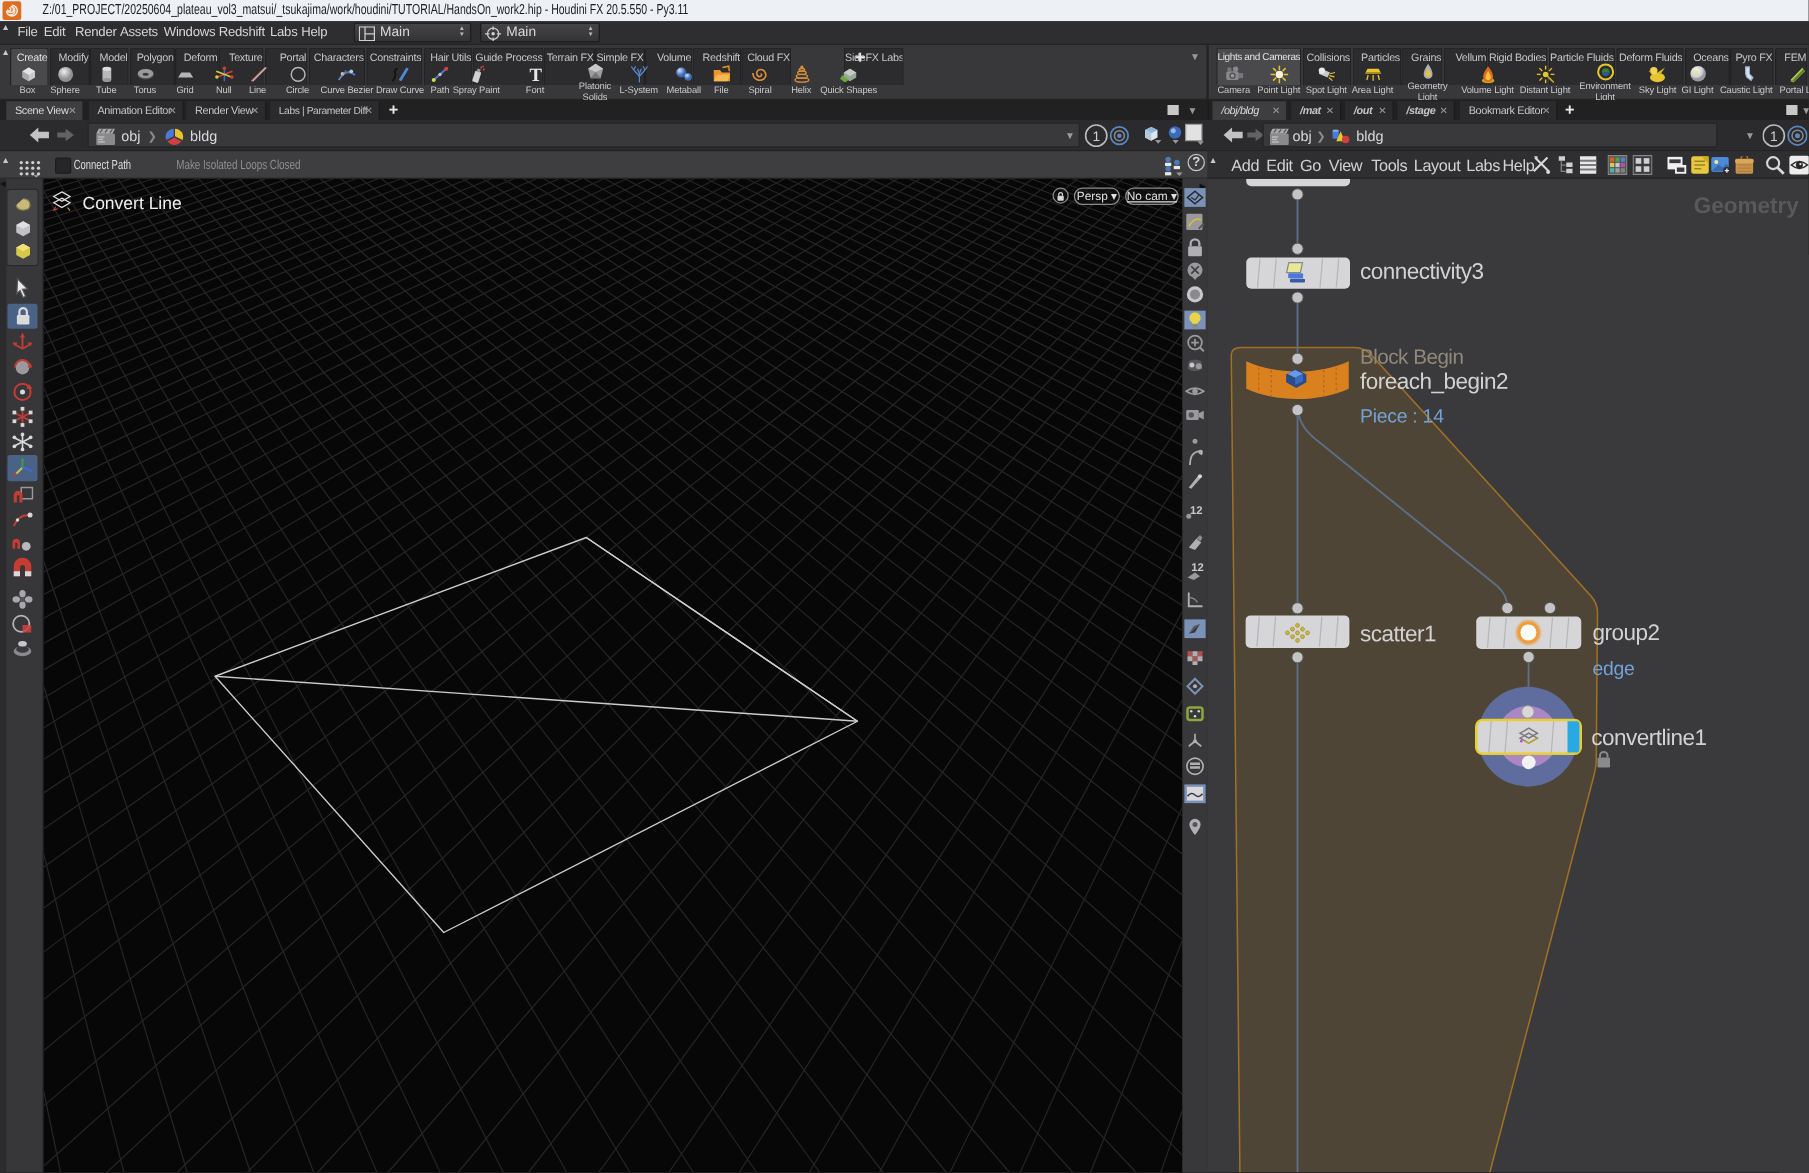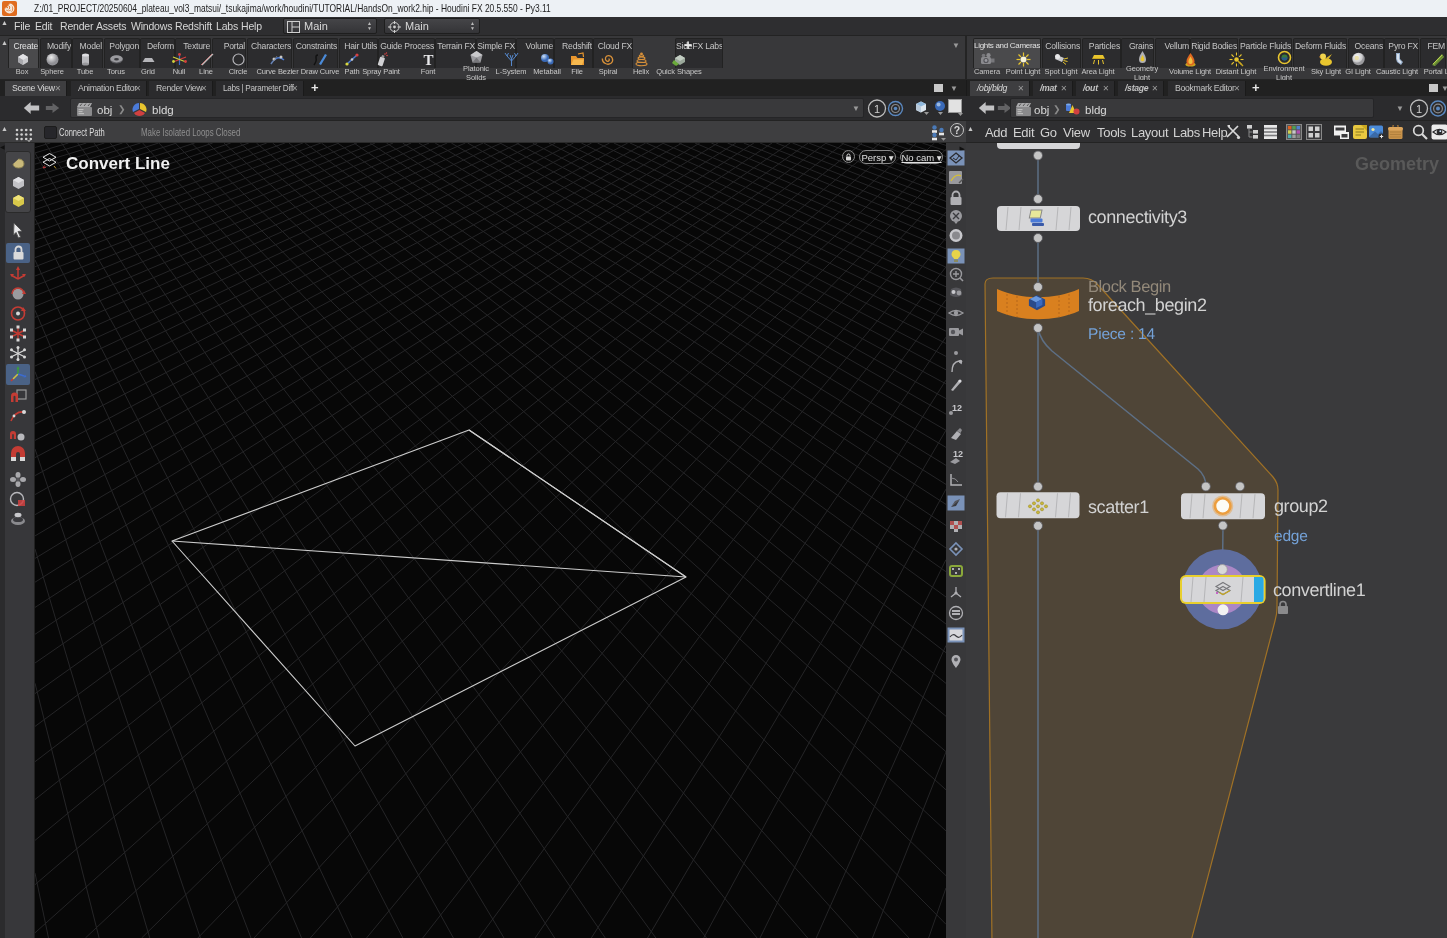--- a/index.html
+++ b/index.html
@@ -826,21 +826,21 @@
     </g>
   </svg>
   <svg style="position:absolute;left:6px;top:9px" width="17" height="18" viewBox="0 0 17 18">
       <g fill="none" stroke="#e0e0e0" stroke-width="1">
         <path d="M8.5 1.5 L15 5.2 L8.5 9 L2 5.2 Z"></path>
         <path d="M8.5 6.5 L15 10.2 L8.5 14 L2 10.2 Z"></path>
       </g>
       <path d="M3.5 13.5 L2 16 L5 15.2" fill="none" stroke="#c84040" stroke-width="0.9"></path>
       <path d="M13 14 L15 16.5" stroke="#cca83a" stroke-width="0.9"></path>
     </svg>
-  <div style="position:absolute;left:31px;top:11px;font-size:17px;font-weight:bold;color:#f0f0f0;">Convert Line</div>
+  <div style="position:absolute;left:31px;top:11px;font-size:14px;font-weight:normal;color:#f0f0f0;">Convert Line</div>
   <div style="position:absolute;left:807px;top:7px;width:13px;height:13px;border:1px solid #8a8a8a;border-radius:50%;background:rgba(20,20,20,0.5);"></div>
   <svg style="position:absolute;left:810px;top:10px" width="7" height="8" viewBox="0 0 7 8">
       <rect x="1" y="3.5" width="5" height="4" rx="0.8" fill="#d8d8d8"></rect>
       <path d="M2 3.5 V2.5 A1.5 1.5 0 0 1 5 2.5 V3.5" fill="none" stroke="#d8d8d8" stroke-width="1"></path>
     </svg>
   <div class="pill" style="left:824px;top:7px;width:37px;">Persp ▾</div>
   <div class="pill" style="left:865px;top:7px;width:43px;text-decoration:underline;">No cam ▾</div>
 </div>
 <div class="abs" id="rightstrip">
   <div style="position:absolute;right:1px;top:2px;color:#111;font-size:7px;">▶</div>

